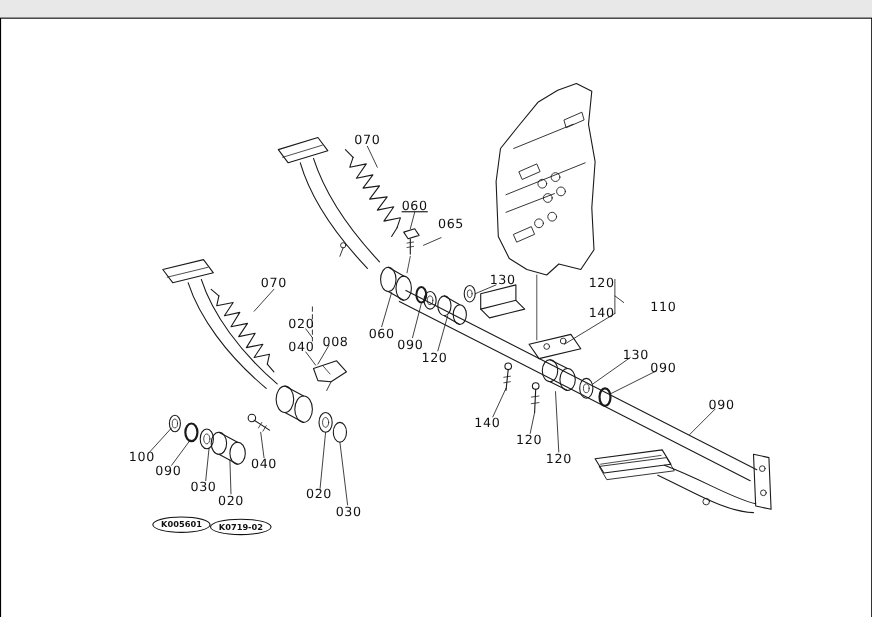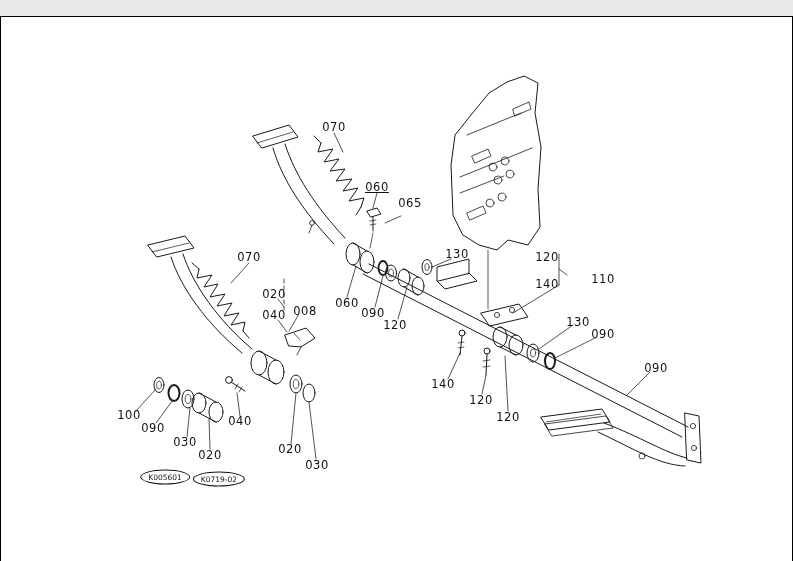--- a/index.html
+++ b/index.html
@@ -21,21 +21,21 @@
     font-size:11.5px;
     letter-spacing:0.6px;
     color:#111;
     white-space:nowrap;
     font-family:"DejaVu Sans", sans-serif;
   }
   .ref-badge{
     position:absolute;
     transform:translate(-50%,-50%);
     font-size:7.5px;
-    font-weight:normal;
+    font-weight:bold;
     color:#111;
     border:1.2px solid #111;
     border-radius:50%;
     padding:2px 7px;
     white-space:nowrap;
     font-family:"DejaVu Sans", sans-serif;
   }
 </style>
 </head>
 <body>

